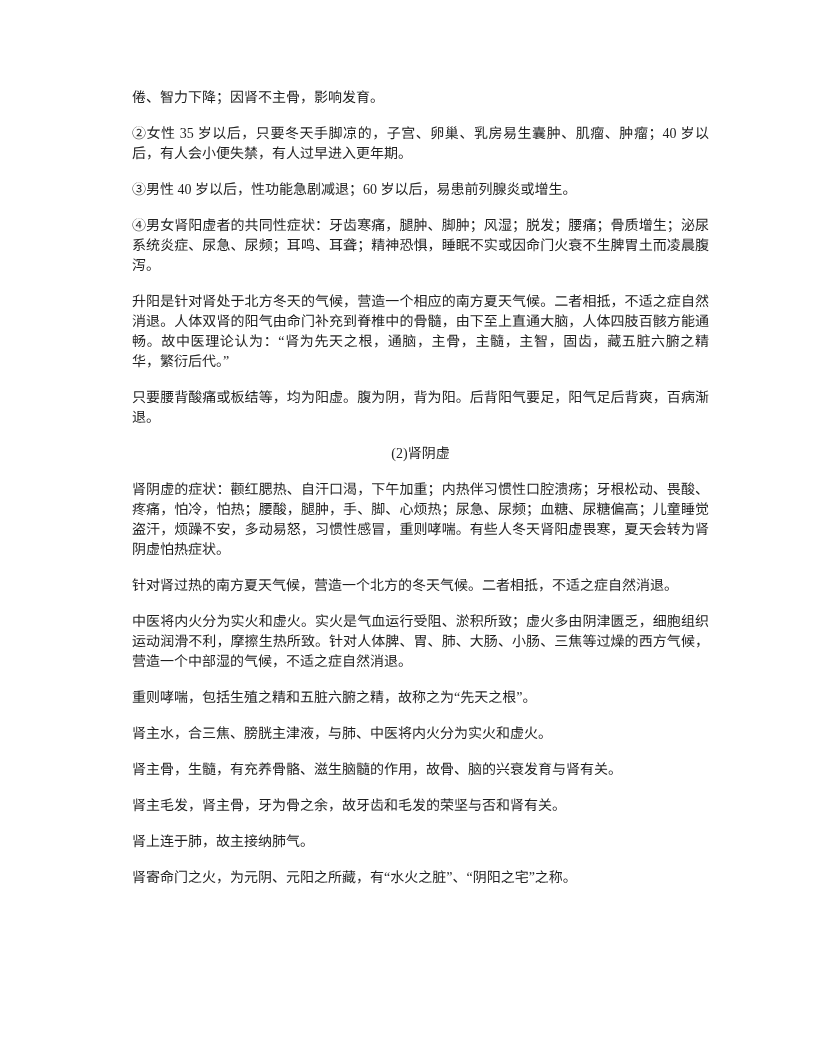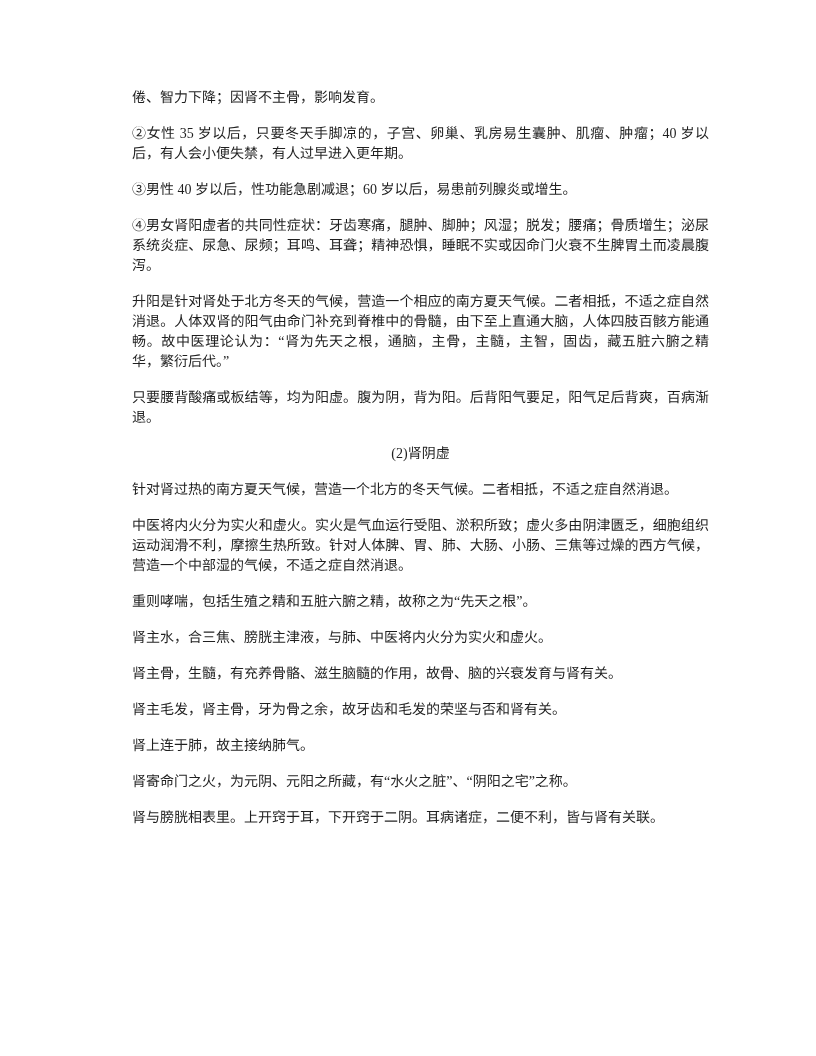--- a/index.html
+++ b/index.html
@@ -41,23 +41,23 @@
 
 <div class="page">
   <div class="doc-body">
     <p>倦、智力下降；因肾不主骨，影响发育。</p>
     <p>②女性 35 岁以后，只要冬天手脚凉的，子宫、卵巢、乳房易生囊肿、肌瘤、肿瘤；40 岁以后，有人会小便失禁，有人过早进入更年期。</p>
     <p>③男性 40 岁以后，性功能急剧减退；60 岁以后，易患前列腺炎或增生。</p>
     <p>④男女肾阳虚者的共同性症状：牙齿寒痛，腿肿、脚肿；风湿；脱发；腰痛；骨质增生；泌尿系统炎症、尿急、尿频；耳鸣、耳聋；精神恐惧，睡眠不实或因命门火衰不生脾胃土而凌晨腹泻。</p>
     <p>升阳是针对肾处于北方冬天的气候，营造一个相应的南方夏天气候。二者相抵，不适之症自然消退。人体双肾的阳气由命门补充到脊椎中的骨髓，由下至上直通大脑，人体四肢百骸方能通畅。故中医理论认为：“肾为先天之根，通脑，主骨，主髓，主智，固齿，藏五脏六腑之精华，繁衍后代。”</p>
     <p>只要腰背酸痛或板结等，均为阳虚。腹为阴，背为阳。后背阳气要足，阳气足后背爽，百病渐退。</p>
     <p class="section-heading">(2)肾阴虚</p>
+    <p>肾阴虚的症状：颧红腮热、自汗口渴，下午加重；内热伴习惯性口腔溃疡；牙根松动、畏酸、疼痛，怕冷，怕热；腰酸，腿肿，手、脚、心烦热；尿急、尿频；血糖、尿糖偏高；儿童睡觉盗汗，烦躁不安，多动易怒，习惯性感冒，重则哮喘。有些人冬天肾阳虚畏寒，夏天会转为肾阴虚怕热症状。</p>
     <p>针对肾过热的南方夏天气候，营造一个北方的冬天气候。二者相抵，不适之症自然消退。</p>
     <p>中医将内火分为实火和虚火。实火是气血运行受阻、淤积所致；虚火多由阴津匮乏，细胞组织运动润滑不利，摩擦生热所致。针对人体脾、胃、肺、大肠、小肠、三焦等过燥的西方气候，营造一个中部湿的气候，不适之症自然消退。</p>
     <p>重则哮喘，包括生殖之精和五脏六腑之精，故称之为“先天之根”。</p>
     <p>肾主水，合三焦、膀胱主津液，与肺、中医将内火分为实火和虚火。</p>
     <p>肾主骨，生髓，有充养骨骼、滋生脑髓的作用，故骨、脑的兴衰发育与肾有关。</p>
     <p>肾主毛发，肾主骨，牙为骨之余，故牙齿和毛发的荣坚与否和肾有关。</p>
     <p>肾上连于肺，故主接纳肺气。</p>
     <p>肾寄命门之火，为元阴、元阳之所藏，有“水火之脏”、“阴阳之宅”之称。</p>
-    <p>肾与膀胱相表里。上开窍于耳，下开窍于二阴。耳病诸症，二便不利，皆与肾有关联。</p>
   </div>
 </div>
 
 </body></html>

